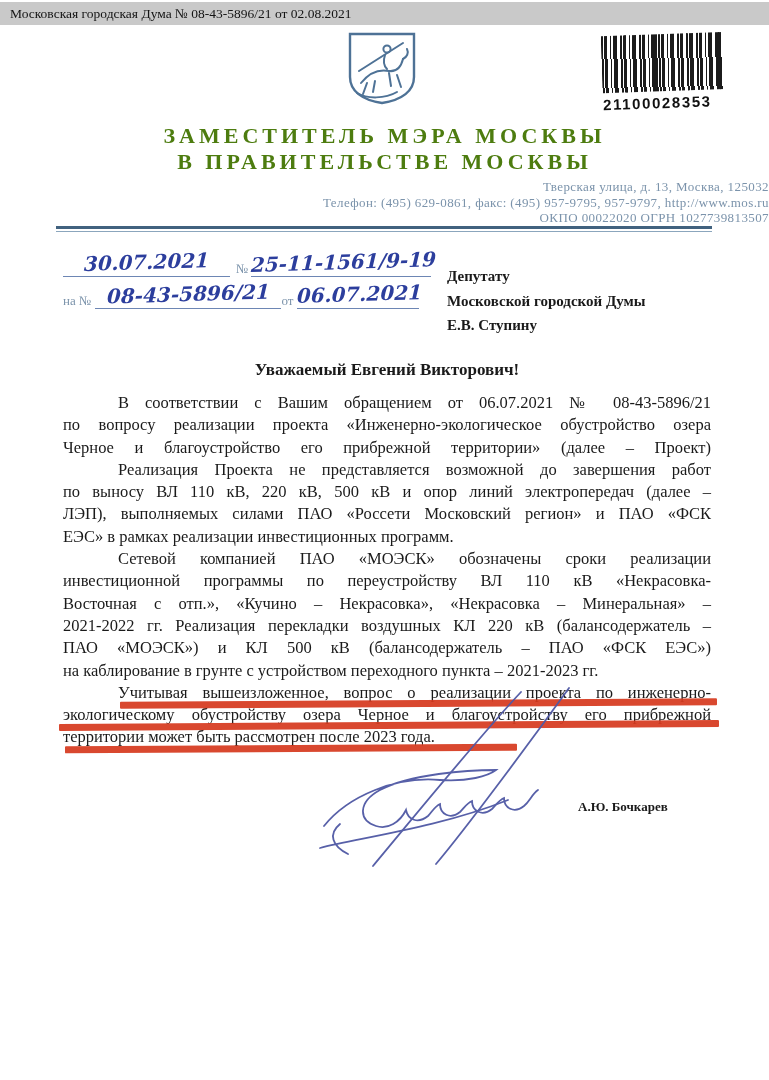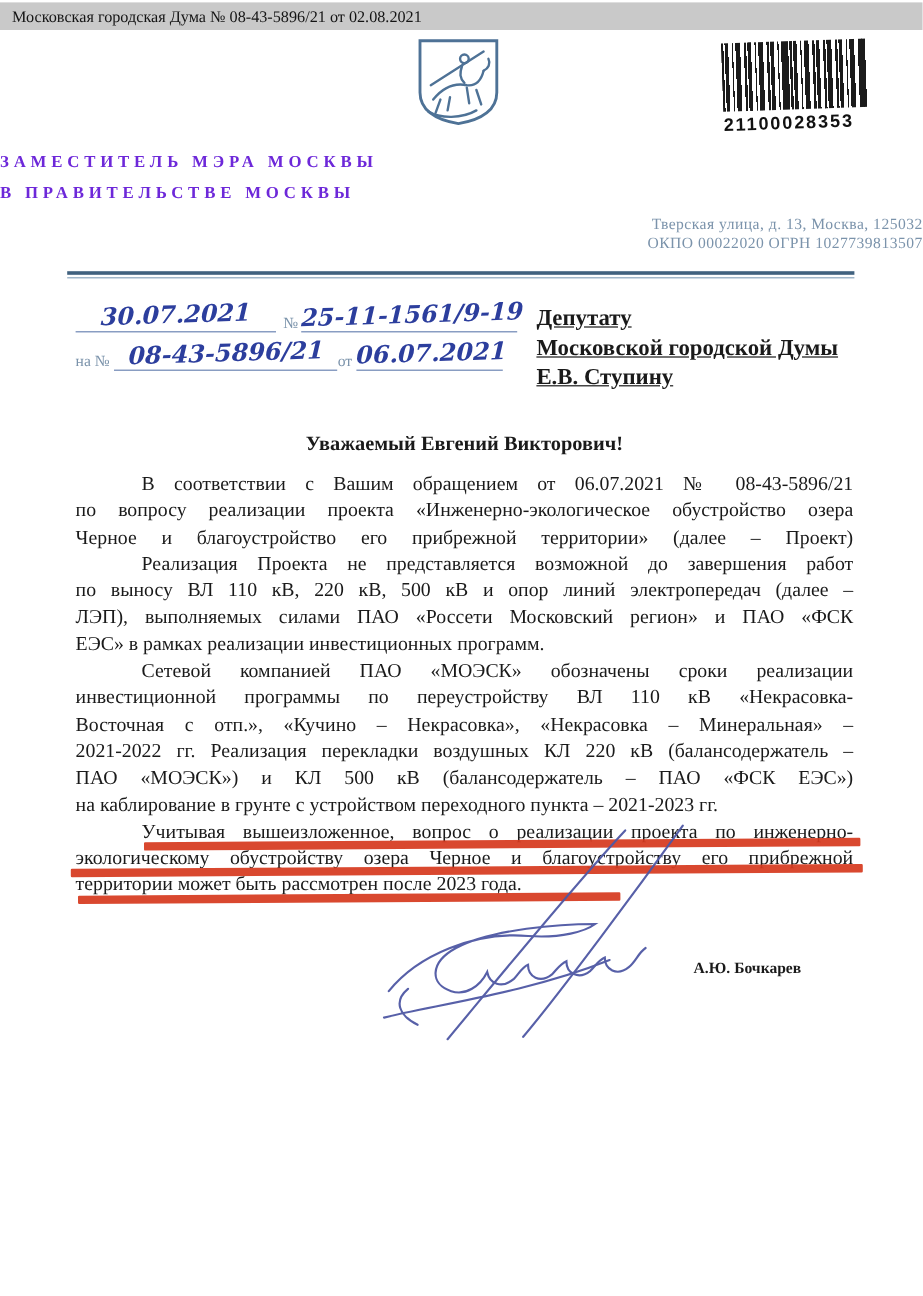--- a/index.html
+++ b/index.html
@@ -17,42 +17,42 @@
   .barcode-wrap{position:absolute;left:602px;top:34px;width:128px;transform:rotate(-2deg);}
   .barcode-bars{height:57px;width:122px;
     background:
       repeating-linear-gradient(90deg,#1b1b1b 0 2px,rgba(0,0,0,0) 2px 3px,#1b1b1b 3px 6px,rgba(0,0,0,0) 6px 9px,#1b1b1b 9px 10px,rgba(0,0,0,0) 10px 12px,#1b1b1b 12px 16px,rgba(0,0,0,0) 16px 19px),
       repeating-linear-gradient(90deg,rgba(0,0,0,0) 0 23px,#1b1b1b 23px 25px,rgba(0,0,0,0) 25px 31px);
   }
   .barcode-num{font-family:"Liberation Sans",sans-serif;font-weight:bold;font-size:15px;
                letter-spacing:1.6px;margin-top:3px;color:#111;}
 
   
-  .lh-title{position:absolute;top:123px;left:0;width:100%;color:#6d28d9;
-            font-weight:bold;font-size:14px;letter-spacing:4px;line-height:26px;}
+  .lh-title{position:absolute;top:123px;left:0;width:100%;text-align:center;color:#4d7c0f;
+            font-weight:bold;font-size:22px;letter-spacing:4px;line-height:26px;}
   .lh-sub{position:absolute;top:179px;left:0;width:100%;text-align:right;color:#7b93ab;
           font-size:13px;line-height:15.5px;letter-spacing:0.4px;}
   .rule{position:absolute;top:226px;left:56px;right:57px;height:6px;
         border-top:3px solid #41627f;}
   .rule::after{content:"";position:absolute;left:0;right:0;top:2px;border-top:1px solid #8ba6bd;}
 
   
   .refblock{position:absolute;left:63px;top:250px;width:382px;font-size:13px;color:#7b93ab;}
   .refrow{white-space:nowrap;}
   .refrow1{margin-bottom:5px;}
   .field{display:inline-block;border-bottom:1.5px solid #6d86b4;height:26px;
          vertical-align:bottom;text-align:center;}
   .f1{width:167px;} .f2{width:180px;margin-left:3px;}
   .f3{width:186px;margin-left:4px;} .f4{width:122px;margin-left:4px;}
   .no-label{margin-left:6px;}
   .hw{display:inline-block;font-family:"DejaVu Serif",serif;font-style:italic;font-weight:bold;
       font-size:20px;color:#2c3e9d;transform:rotate(-1.8deg) skewX(-4deg);white-space:nowrap;}
 
   
-  .recipient{position:absolute;left:447px;top:254px;font-size:19px;font-weight:bold;line-height:24.5px;text-decoration:underline;}
+  .recipient{position:absolute;left:447px;top:264px;font-size:15px;font-weight:bold;line-height:24.5px;}
 
   
   .salutation{position:absolute;left:63px;top:360px;width:648px;text-align:center;
               font-weight:bold;font-size:17px;}
   .bodytext{position:absolute;left:63px;top:392px;width:648px;font-size:16.5px;}
   .bl{line-height:22.3px;text-align:justify;text-align-last:justify;position:relative;}
   .bl.first{text-indent:55px;}
   .bl.end{text-align:left;text-align-last:left;}
   .redbar{position:absolute;height:7px;background:#d63a1f;bottom:-3px;z-index:1;
           transform:rotate(-0.35deg);opacity:0.93;border-radius:1px;}
@@ -92,20 +92,21 @@
     <div class="barcode-num">21100028353</div>
   </div>
 
   <div class="lh-title">
     <div>ЗАМЕСТИТЕЛЬ МЭРА МОСКВЫ</div>
     <div>В ПРАВИТЕЛЬСТВЕ МОСКВЫ</div>
   </div>
 
   <div class="lh-sub">
     <div>Тверская улица, д. 13, Москва, 125032</div>
+    <div>Телефон: (495) 629-0861, факс: (495) 957-9795, 957-9797, http://www.mos.ru</div>
     <div>ОКПО 00022020 ОГРН 1027739813507</div>
   </div>
 
   <div class="rule"></div>
 
   <div class="refblock">
     <div class="refrow refrow1">
       <span class="field f1"><span class="hw">30.07.2021</span></span><span class="no-label">№</span><span class="field f2"><span class="hw">25-11-1561/9-19</span></span>
     </div>
     <div class="refrow">

